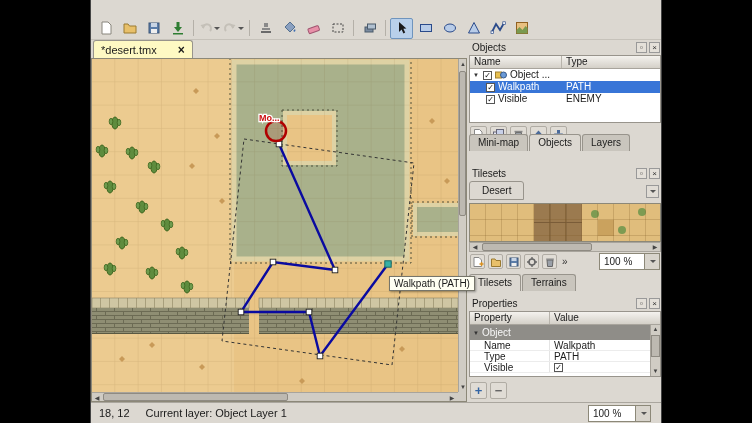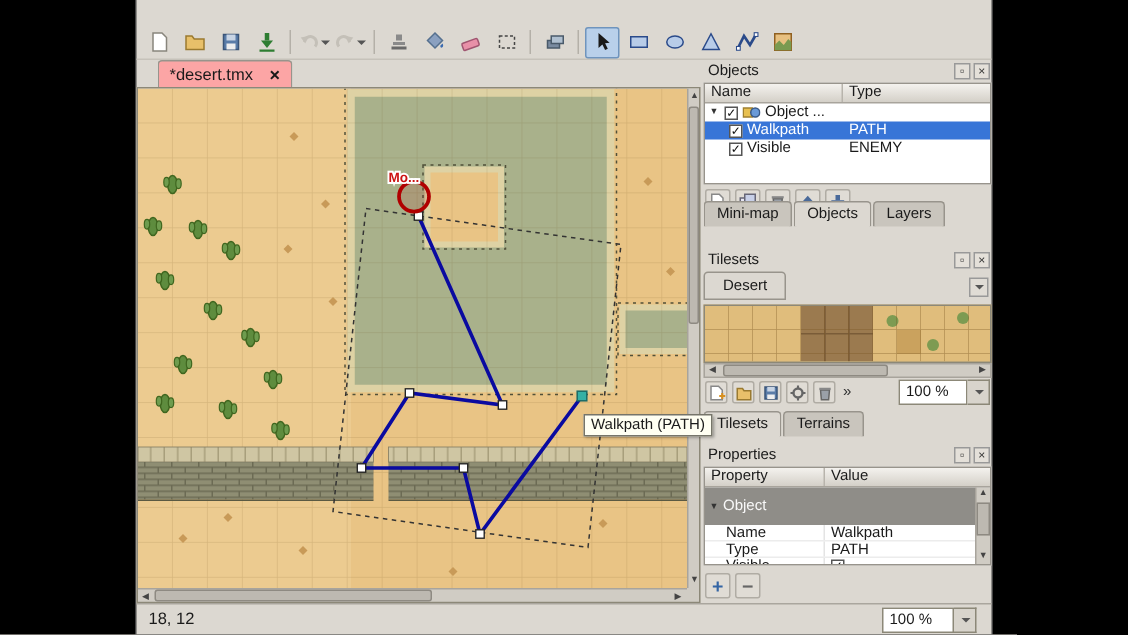--- a/index.html
+++ b/index.html
@@ -13,21 +13,21 @@
 
   
   .toolbar{position:absolute;left:0;top:17px;right:0;height:23px;display:flex;align-items:center;padding-left:3px;gap:1px;border-bottom:1px solid #c6c2ba}
   .tbtn{width:23px;height:21px;display:flex;align-items:center;justify-content:center;border:1px solid transparent;border-radius:2px;flex:none}
   .tbtn.active{background:#b9d0ea;border-color:#6f94bd}
   .tbtn.dis svg{opacity:.45}
   .tsep{width:1px;height:16px;background:#b4b0a8;margin:0 3px;flex:none}
   .dd{width:0;height:0;border-left:3px solid transparent;border-right:3px solid transparent;border-top:3px solid #555;margin-left:1px}
 
   
-  .doc-tab{position:absolute;left:14px;top:40px;height:18px;background:#fca5a5;border:1px solid #98948c;border-bottom:none;border-radius:3px 3px 0 0;display:flex;align-items:center;padding:0 7px;gap:11px;font-size:11px;z-index:5}
+  .doc-tab{position:absolute;left:2px;top:40px;height:18px;background:#fef9c3;border:1px solid #98948c;border-bottom:none;border-radius:3px 3px 0 0;display:flex;align-items:center;padding:0 7px;gap:21px;font-size:11px;z-index:5}
   .doc-close{font-weight:bold;font-size:12px;line-height:12px;cursor:default}
 
   
   .map-frame{position:absolute;left:0;top:58px;width:376px;height:344px;border:1px solid #8c8878;background:#d4d0c8}
   .map-canvas{position:absolute;left:0;top:0;width:440px;height:333px;overflow:hidden}
   .vscroll{position:absolute;right:0;top:0;width:8px;height:333px;background:#d0ccc4;border-left:1px solid #a8a49c}
   .vthumb{position:absolute;left:0;right:0;top:12px;height:145px;background:#bdb9b1;border:1px solid #8e8a82;border-radius:2px}
   .hscroll{position:absolute;left:0;bottom:0;height:9px;width:366px;background:#d0ccc4;border-top:1px solid #a8a49c}
   .hthumb{position:absolute;top:0;bottom:0;left:11px;width:185px;background:#bdb9b1;border:1px solid #8e8a82;border-radius:2px}
   .sarrow{position:absolute;font-size:6px;color:#444;line-height:8px;text-align:center;width:8px}
@@ -68,21 +68,21 @@
 
   .combo{display:flex;height:17px}
   .combo-field{width:46px;background:#fff;border:1px solid #8c8878;font-size:10px;padding:1px 4px;line-height:13px}
   .combo-btn{width:15px;border:1px solid #8c8878;border-left:none;background:#d8d4cc;display:flex;align-items:center;justify-content:center}
   .ovf{font-size:10px;margin:0 2px;color:#333}
   .spacer{flex:1}
 
   .pr-row{display:flex;height:11px;line-height:11px;border-bottom:1px solid #ececec}
   .pr-prop{width:80px;padding-left:14px;border-right:1px solid #e4e4e4;flex:none}
   .pr-val{flex:1;padding-left:4px;display:flex;align-items:center}
-  .pr-group{display:flex;align-items:center;height:25px;background:#8f8d88;color:#f8f8f8;padding-left:2px;gap:2px}
+  .pr-group{display:flex;align-items:center;height:15px;background:#8f8d88;color:#f8f8f8;padding-left:2px;gap:2px}
   .pr-vscroll{position:absolute;right:0;top:13px;bottom:0;width:10px;background:#d0ccc4;border-left:1px solid #a8a49c}
   .pr-vthumb{position:absolute;left:0;right:0;top:10px;height:22px;background:#bdb9b1;border:1px solid #8e8a82}
   .pv-arrow{position:absolute;width:9px;font-size:6px;color:#444;text-align:center;line-height:9px}
 
   .plus-btn{color:#3465a4;font-weight:bold;font-size:13px}
   .minus-btn{color:#666;font-weight:bold;font-size:13px}
 
   
   .statusbar{position:absolute;left:0;top:402px;right:0;height:21px;border-top:1px solid #aaa69e;display:flex;align-items:center;padding:0 8px;gap:16px;font-size:11px}
   .status-zoom{position:absolute;right:10px;top:405px}
@@ -509,20 +509,21 @@
           <span class="plus-btn">+</span>
         </div>
       <div class="mbtn">
           <span class="minus-btn">−</span>
         </div>
     </div>
   </div>
 
   <div class="statusbar">
     <span>18, 12</span>
+    <span>Current layer: Object Layer 1</span>
   </div>
   <div class="status-zoom">
     <div class="combo">
       <span class="combo-field" style="width:48px">100 %</span>
       <span class="combo-btn">
           <span class="dd"></span>
         </span>
     </div>
   </div>
 

